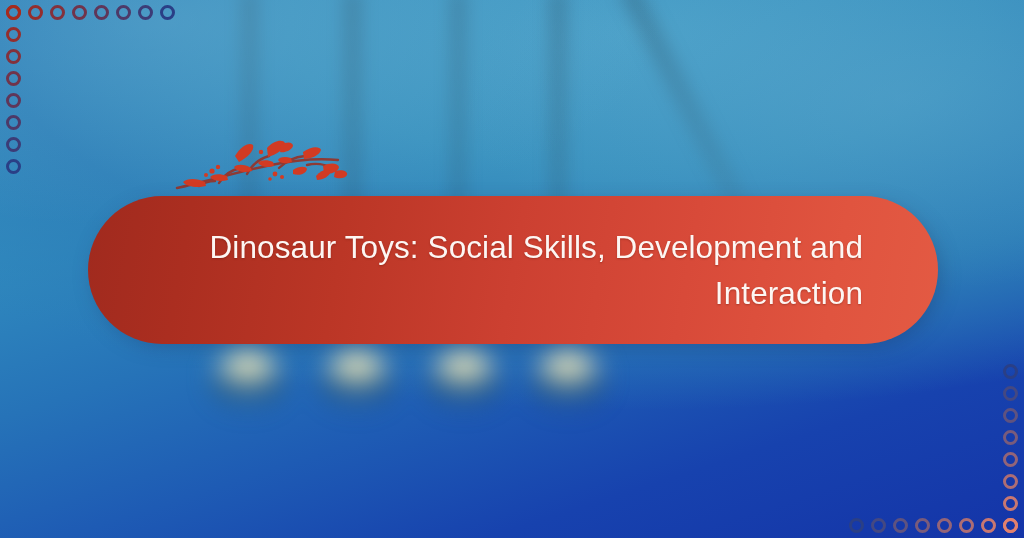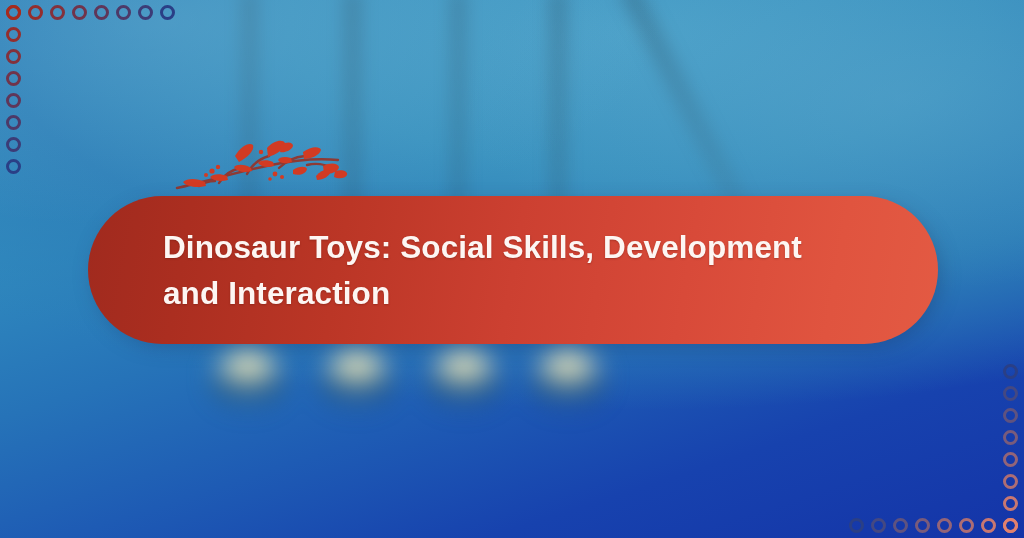--- a/index.html
+++ b/index.html
@@ -149,25 +149,25 @@
       #cc4031 50%,
       #d84a39 70%,
       #e0543f 87%,
       #e35a43 100%);
     display: flex;
     align-items: center;
     justify-content: center;
   }
   .banner-title {
     width: 700px;
-    text-align: left;
+    text-align: right;
     color: #fdf6f3;
     font-size: 31.5px;
     line-height: 46px;
-    font-weight: 700;
+    font-weight: 400;
     letter-spacing: .1px;
     text-shadow: 0 1px 2px rgba(90,20,12,.35);
   }
 
   
   .sprig {
     position: absolute;
     left: 175px;
     top: 138px;
     width: 175px;

